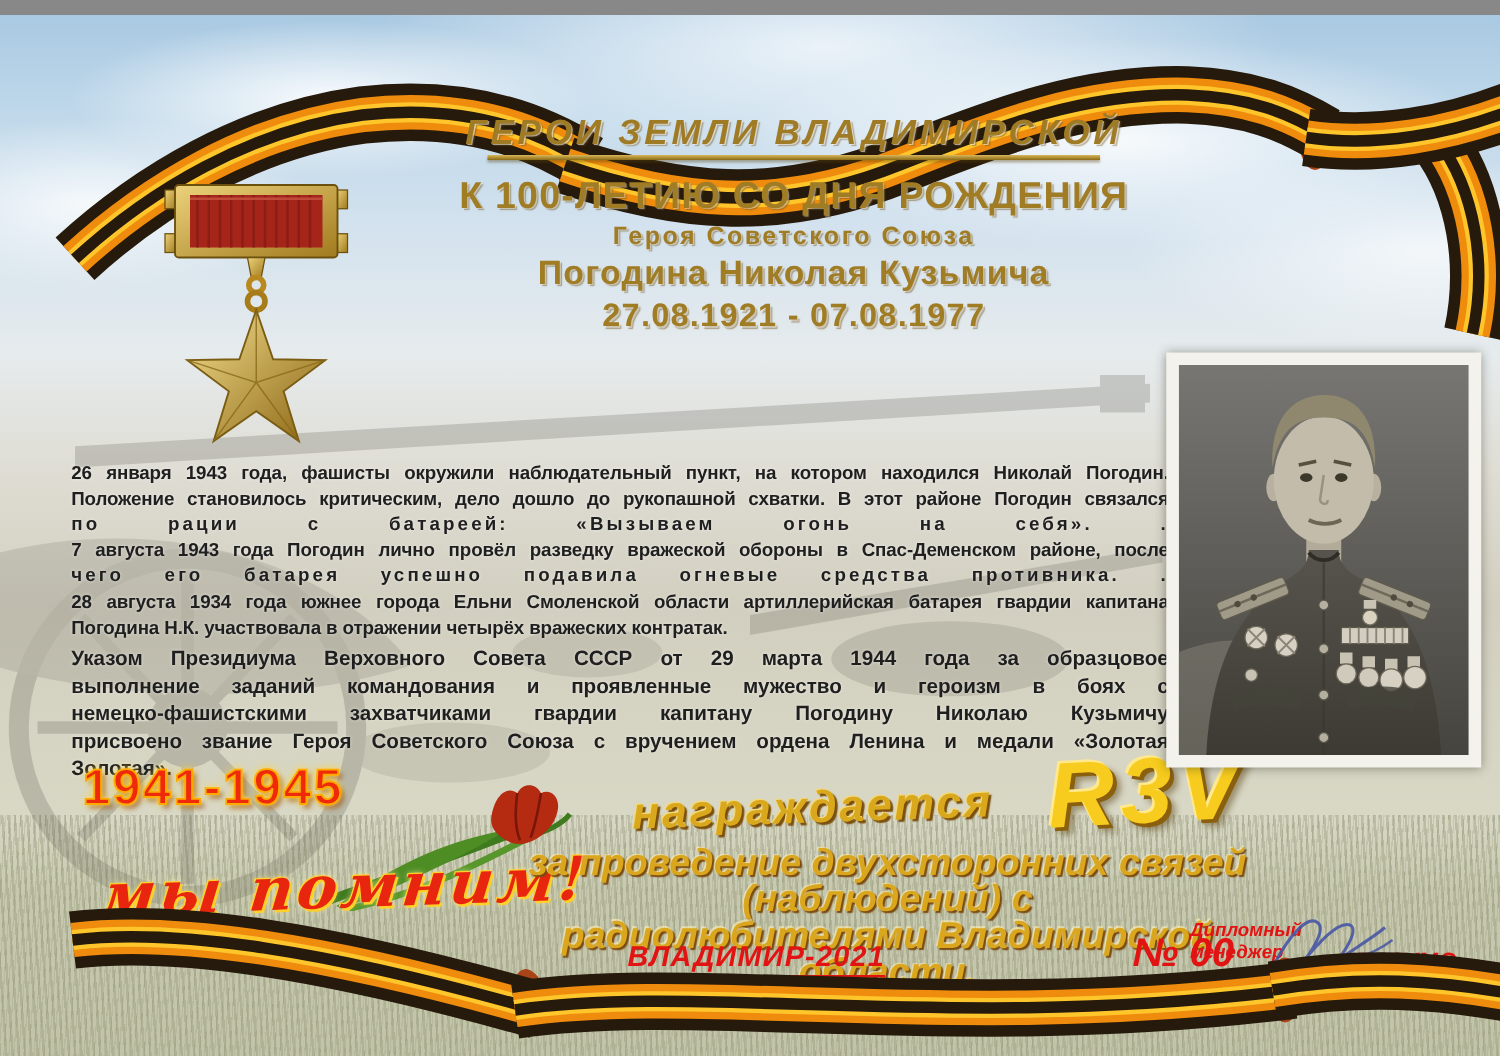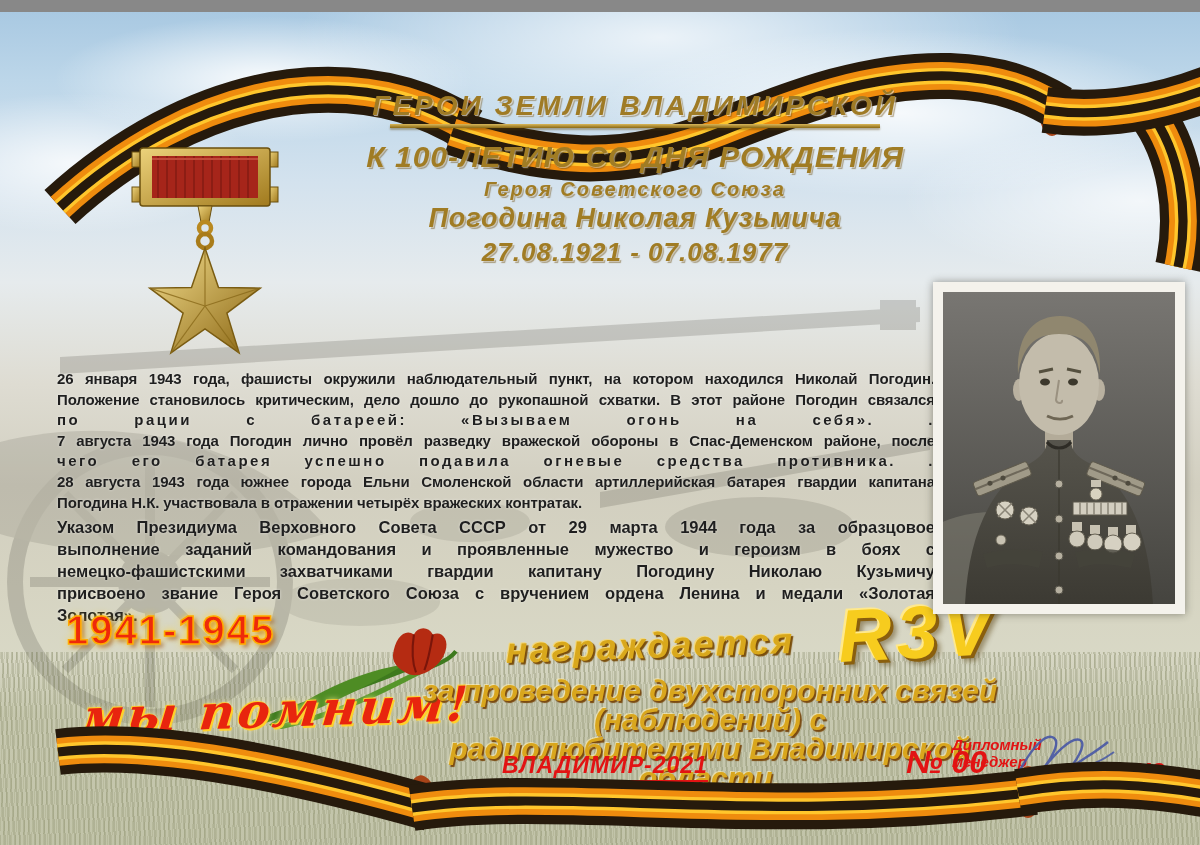--- a/index.html
+++ b/index.html
@@ -21,21 +21,21 @@
       repeating-linear-gradient(94deg,rgba(120,125,80,.18) 0 1px,rgba(0,0,0,0) 1px 4px);}
   
   .header{left:270px;top:78px;width:730px;text-align:center;}
   .series{font-size:28px;font-weight:bold;font-style:italic;color:#9f7b25;letter-spacing:3px;
     text-shadow:1px 1px 0 rgba(255,255,255,.55),2px 2px 1px rgba(110,80,20,.45);}
   .diploma{margin-top:2px;font-size:100px;line-height:1.02;font-weight:bold;font-style:italic;
     color:#c59b2d;letter-spacing:4px;
     text-shadow:-2px -2px 0 #ecd27c,2px 2px 0 #7c5d12,4px 4px 3px rgba(70,50,10,.35);}
   .rule{width:490px;height:4px;margin:2px auto 0;background:linear-gradient(180deg,#d9b75a,#8a6a16);
     box-shadow:0 2px 2px rgba(90,65,10,.4);}
-  .gold-it{font-weight:bold;font-style:italic;color:#a07c24;
+  .gold-it{font-weight:bold;color:#a07c24;
     text-shadow:1px 1px 0 rgba(255,255,255,.4),1.8px 1.8px 1px rgba(110,80,20,.5);}
   .anniv{margin-top:12px;font-size:30px;letter-spacing:1px;}
   .honor{margin-top:4px;font-size:20px;letter-spacing:2px;}
   .hname{margin-top:2px;font-size:27px;letter-spacing:1px;}
   .dates{margin-top:3px;font-size:26px;letter-spacing:1px;}
   
   .bio{left:57px;width:878px;color:#1f1f1f;font-weight:bold;text-shadow:0 0 3px rgba(255,255,255,.55);}
   .bio1{top:357px;font-size:15px;line-height:20.6px;letter-spacing:-.1px;}
   .bio2{top:504px;font-size:16.5px;line-height:22px;}
   .bline{text-align:justify;text-align-last:justify;}
@@ -181,21 +181,21 @@
     <div class="gold-it hname">Погодина Николая Кузьмича</div>
     <div class="gold-it dates">27.08.1921 - 07.08.1977</div>
   </div>
 
   <div class="abs bio bio1">
     <div class="bline">26 января 1943 года, фашисты окружили наблюдательный пункт, на котором находился Николай Погодин.</div>
     <div class="bline">Положение становилось критическим, дело дошло до рукопашной схватки. В этот районе Погодин связался</div>
     <div class="bline spread"><span>по рации с батареей: «Вызываем огонь на себя».</span> <span>.</span></div>
     <div class="bline">7 августа 1943 года Погодин лично провёл разведку вражеской обороны в Спас-Деменском районе, после</div>
     <div class="bline spread"><span>чего его батарея успешно подавила огневые средства противника.</span> <span>.</span></div>
-    <div class="bline">28 августа 1943 года южнее города Ельни Смоленской области артиллерийская батарея гвардии капитана</div>
+    <div class="bline">28 августа 1934 года южнее города Ельни Смоленской области артиллерийская батарея гвардии капитана</div>
     <div class="bline last">Погодина Н.К. участвовала в отражении четырёх вражеских контратак.</div>
   </div>
 
   <div class="abs bio bio2">
     <div class="bline">Указом Президиума Верховного Совета СССР от 29 марта 1944 года за образцовое</div>
     <div class="bline">выполнение заданий командования и проявленные мужество и героизм в боях с</div>
     <div class="bline">немецко-фашистскими захватчиками гвардии капитану Погодину Николаю Кузьмичу</div>
     <div class="bline">присвоено звание Героя Советского Союза с вручением ордена Ленина и медали «Золотая</div>
     <div class="bline last">Золотая».</div>
   </div>

